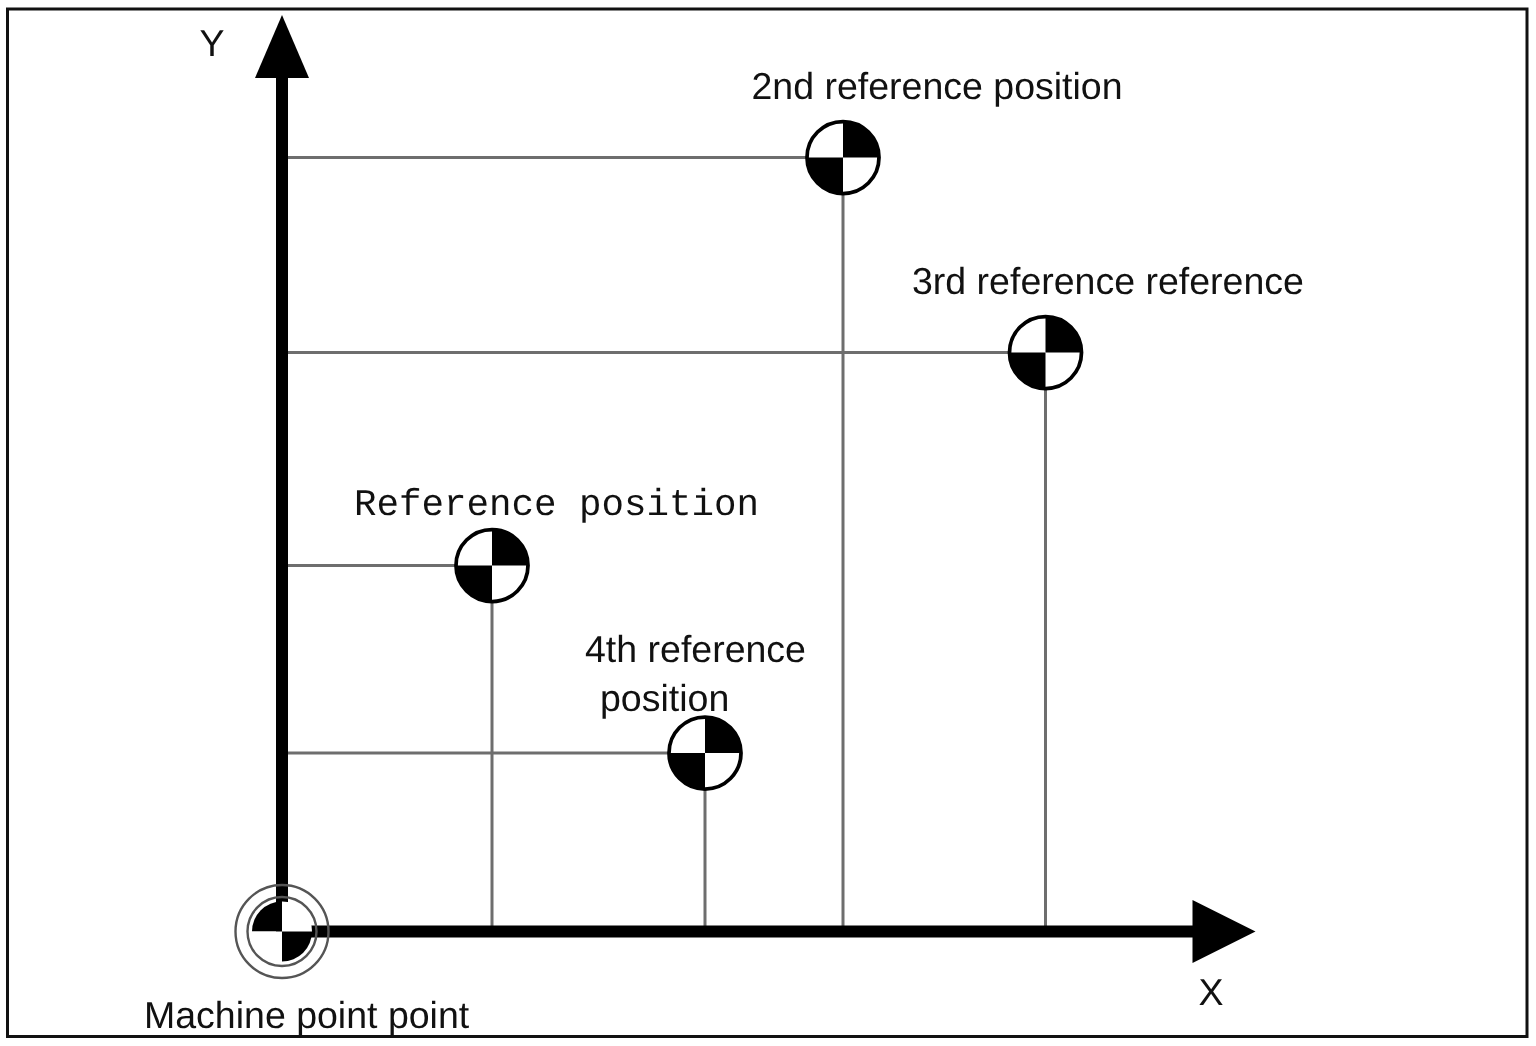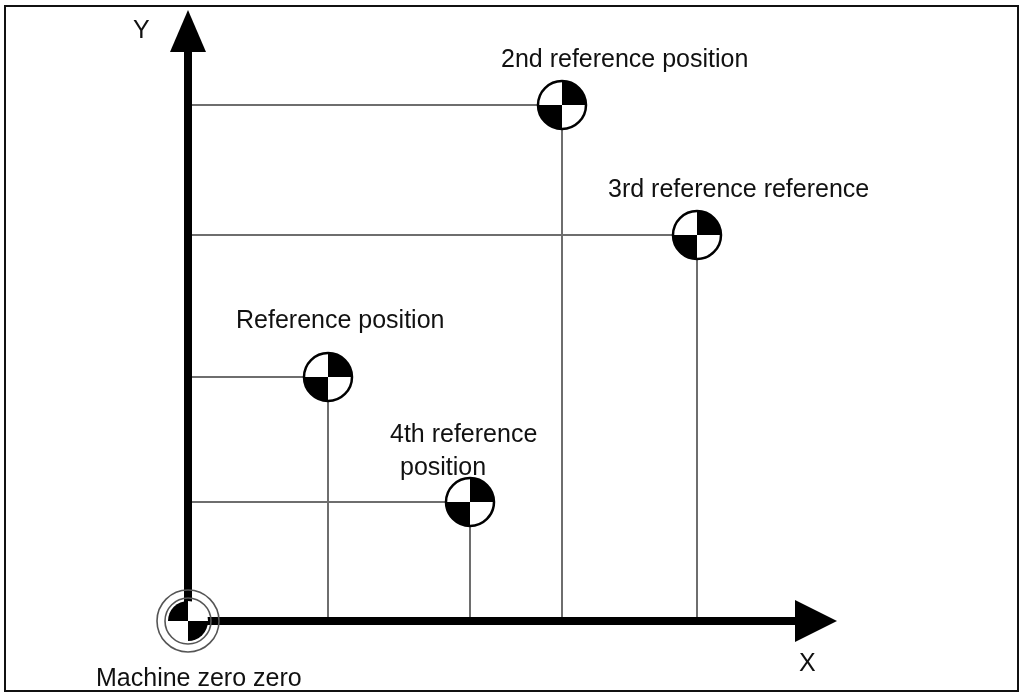--- a/index.html
+++ b/index.html
@@ -134,20 +134,20 @@
       <circle cx="26" cy="26" r="24" fill="#ffffff" stroke="#000000" stroke-width="2.5"></circle>
       <path d="M26 26 L26 2 A24 24 0 0 1 50 26 Z" fill="#000000"></path>
       <path d="M26 26 L2 26 A24 24 0 0 0 26 50 Z" fill="#000000"></path>
     </svg>
   </div>
 
   <span class="caption" style="left:466px; top:42px;margin-left:35px;">2nd reference position</span>
 
   <span class="caption" style="left:608px; top:172px;">3rd reference reference</span>
 
-  <span class="caption" style="left:236px; top:303px;">Reference position</span>
+  <span class="caption" style="left:236px; top:320px;font-family:Liberation Mono, monospace;">Reference position</span>
 
   <span class="caption" style="left:390px; top:417px;">4th reference</span>
   <span class="caption" style="left:400px; top:450px;">position</span>
 
-  <span class="caption" style="left:96px; top:661px;">Machine zero zero</span>
+  <span class="caption" style="left:96px; top:661px;">Machine point point</span>
 
 </div>
 
 </body></html>

